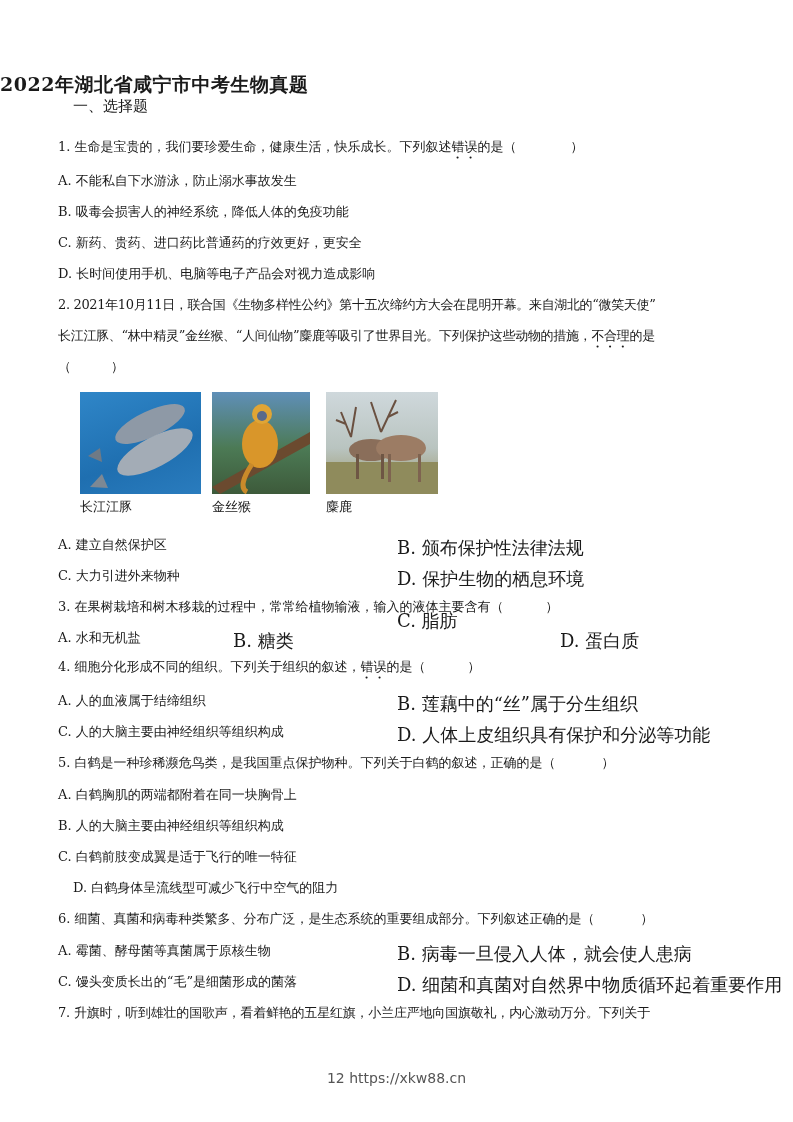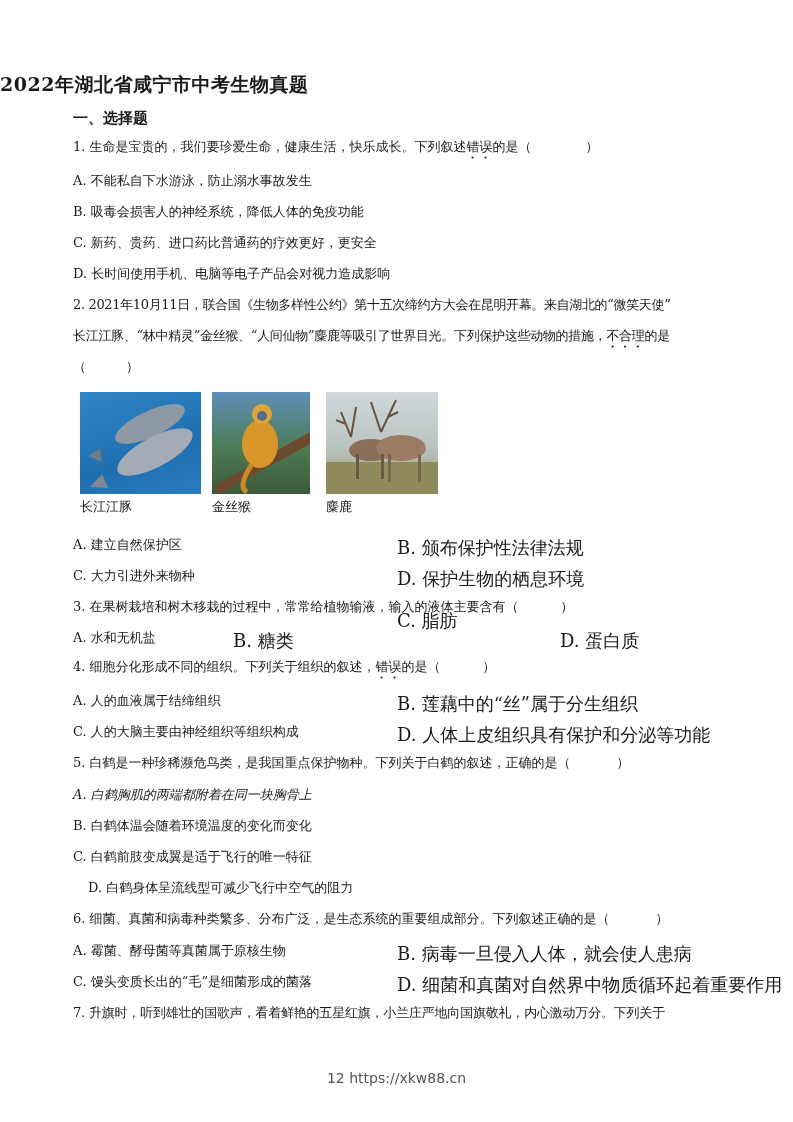--- a/index.html
+++ b/index.html
@@ -1,21 +1,21 @@
 <!DOCTYPE html>
 <html><head>
 <meta charset="utf-8">
 <style>
   html, body { margin:0; padding:0; background:#ffffff; }
   body { width:793px; height:1122px; position:relative; overflow:hidden;
          font-family:"DejaVu Serif","Liberation Serif",serif; color:#1a1a1a; }
   .title { position:absolute; top:72px; left:0; width:793px; text-align:left;
            font-size:19px; font-weight:bold; letter-spacing:0.5px; }
-  .section { position:absolute; left:73px; top:109px; font-size:15px; font-weight:bold; }
-  .line { position:absolute; left:73px; font-size:13px; white-space:nowrap; }
+  .section { position:absolute; left:73px; top:97px; font-size:15px; font-weight:normal; }
+  .line { position:absolute; left:58px; font-size:13px; white-space:nowrap; }
   .col2 { position:absolute; font-size:18px; white-space:nowrap; }
   .em { text-emphasis: dot; -webkit-text-emphasis: dot; text-emphasis-position: under; -webkit-text-emphasis-position: under; }
   .bracket-gap { display:inline-block; width:54px; }
   .photos { position:absolute; left:80px; top:392px; }
   .photo { position:absolute; top:0; height:102px; }
   .cap { position:absolute; top:106px; font-family:Liberation Mono, monospace; font-size:13px; }
   .footer { position:absolute; top:1070px; left:0; width:793px; text-align:center;
             font-family:"DejaVu Sans","Liberation Sans",sans-serif; font-size:14px; color:#555; }
 </style>
 </head>
@@ -93,22 +93,22 @@
   <span>4. 细胞分化形成不同的组织。下列关于组织的叙述，</span><span class="em">错误</span><span>的是（</span><span class="bracket-gap" style="width:42px"></span><span>）</span>
 </div>
 <div class="line" style="top:692px;">A.  人的血液属于结缔组织</div>
 <div class="col2" style="top:692px; left:397px;">B.  莲藕中的“丝”属于分生组织</div>
 <div class="line" style="top:723px;">C.  人的大脑主要由神经组织等组织构成</div>
 <div class="col2" style="top:723px; left:397px;">D.  人体上皮组织具有保护和分泌等功能</div>
 
 <div class="line" style="top:754px;text-align:center;">
   <span>5. 白鹤是一种珍稀濒危鸟类，是我国重点保护物种。下列关于白鹤的叙述，正确的是（</span><span class="bracket-gap" style="width:46px"></span><span>）</span>
 </div>
-<div class="line" style="top:786px;font-style:italic;">A.  白鹤胸肌的两端都附着在同一块胸骨上</div>
-<div class="line" style="top:817px;">B.  白鹤体温会随着环境温度的变化而变化</div>
+<div class="line" style="top:786px;">A.  白鹤胸肌的两端都附着在同一块胸骨上</div>
+<div class="line" style="top:817px;">B.  人的大脑主要由神经组织等组织构成</div>
 <div class="line" style="top:848px;">C.  白鹤前肢变成翼是适于飞行的唯一特征</div>
 <div class="line" style="top:879px;margin-left:15px;">D.  白鹤身体呈流线型可减少飞行中空气的阻力</div>
 
 <div class="line" style="top:910px;">
   <span>6. 细菌、真菌和病毒种类繁多、分布广泛，是生态系统的重要组成部分。下列叙述正确的是（</span><span class="bracket-gap" style="width:46px"></span><span>）</span>
 </div>
 <div class="line" style="top:942px;">A.  霉菌、酵母菌等真菌属于原核生物</div>
 <div class="col2" style="top:942px; left:397px;">B.  病毒一旦侵入人体，就会使人患病</div>
 <div class="line" style="top:973px;">C.  馒头变质长出的“毛”是细菌形成的菌落</div>
 <div class="col2" style="top:973px; left:397px;">D.  细菌和真菌对自然界中物质循环起着重要作用</div>

